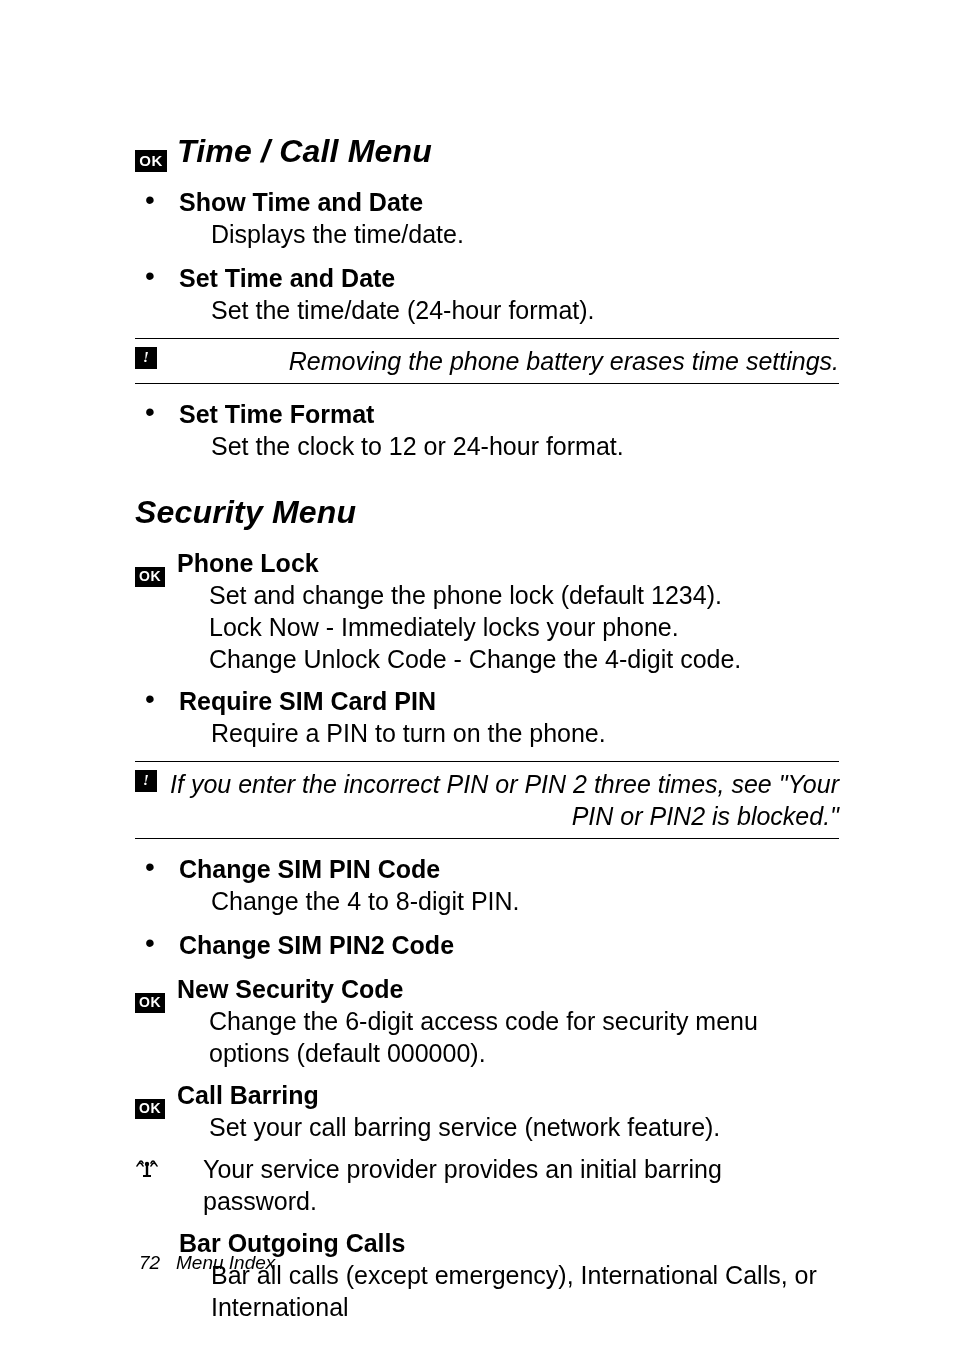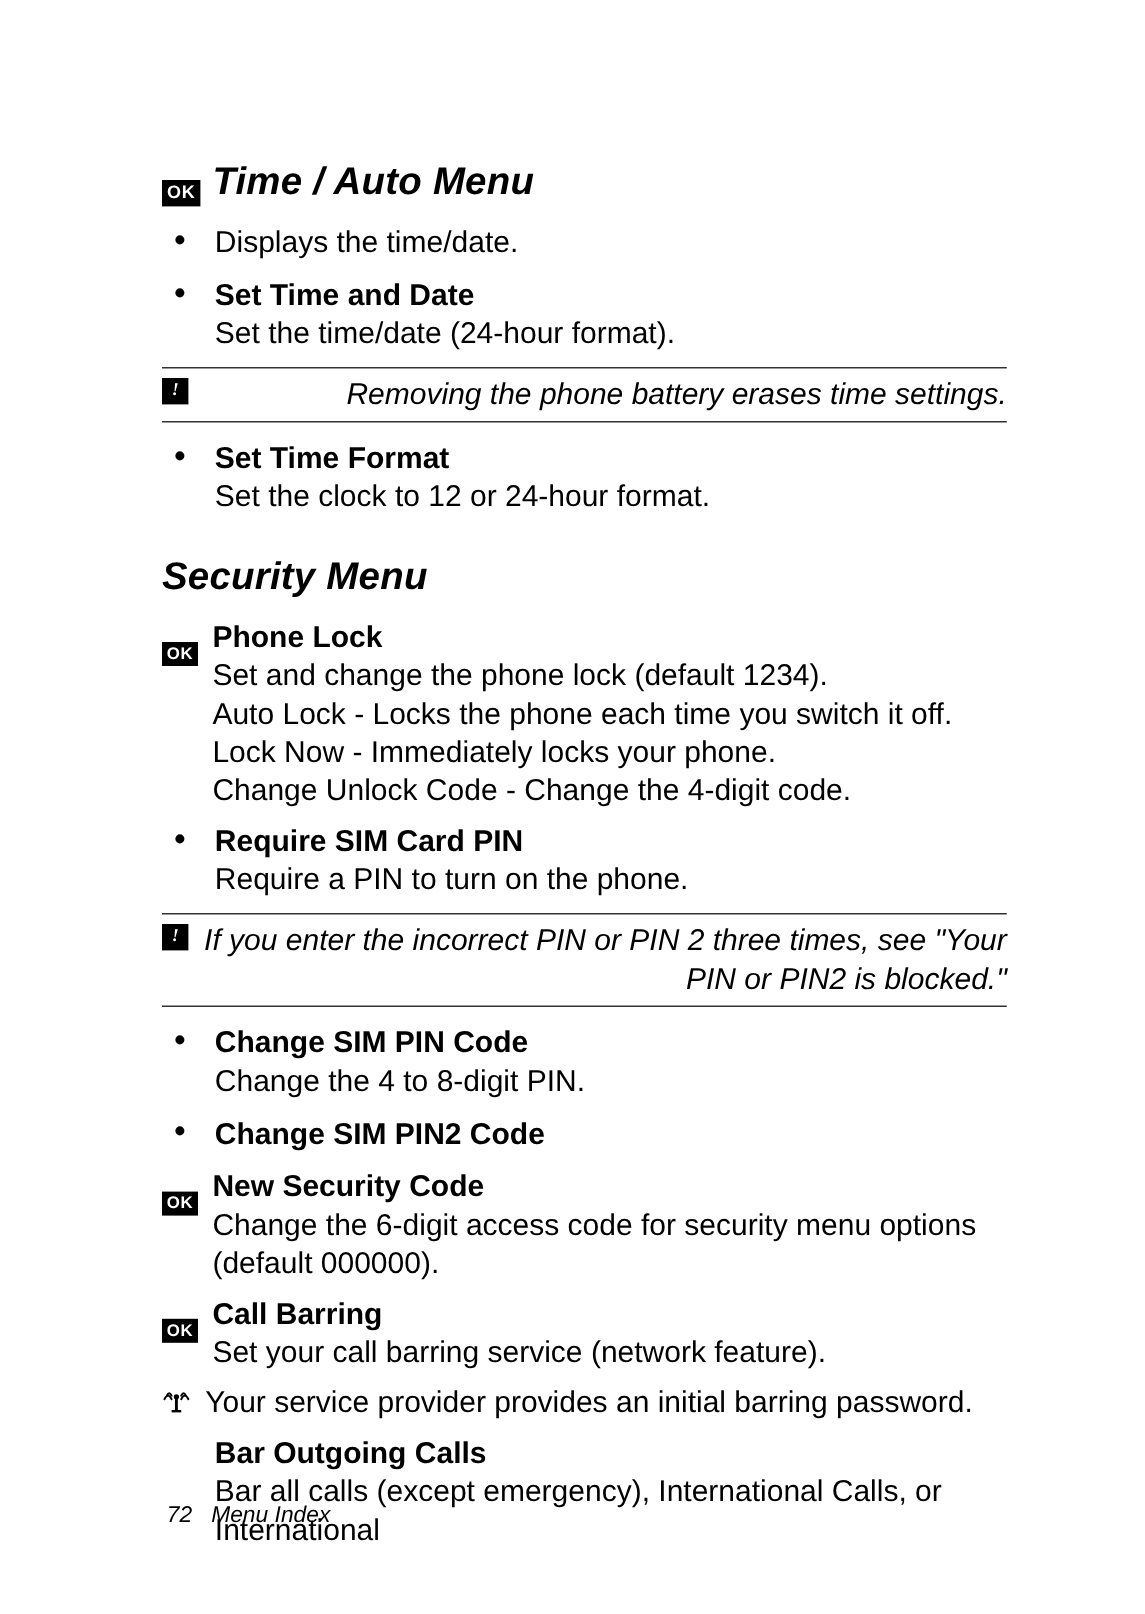--- a/index.html
+++ b/index.html
@@ -34,21 +34,21 @@
   .bullet-list > li::before {
     content: "•";
     position: absolute;
     left: 10px;
     top: 0;
     font-size: 28px;
     line-height: 1;
   }
 
   .item-title { font-weight: 700; }
-  .item-desc { font-weight: 400; }
+  .item-desc { font-weight: 400; margin-left: 32px; }
   .inline-bold { font-weight: 400; }
 
   .note-block {
     border-top: 1px solid #000;
     border-bottom: 1px solid #000;
     padding: 6px 0 6px 0;
     margin: 6px 0 14px 0;
     display: flex;
     align-items: flex-start;
     gap: 12px;
@@ -117,25 +117,26 @@
     font-style: italic;
     font-size: 19px;
   }
   .spacer-md { height: 18px; }
 </style>
 </head>
 <body>
 
 <div class="h-section">
   <span class="icon-ok">OK</span>
-  <span>Time / Auto Menu</span>
-</div>
-
-<ul class="bullet-list">
-  <li>
+  <span>Time / Call Menu</span>
+</div>
+
+<ul class="bullet-list">
+  <li>
+    <div class="item-title">Show Time and Date</div>
     <div class="item-desc">Displays the time/date.</div>
   </li>
   <li>
     <div class="item-title">Set Time and Date</div>
     <div class="item-desc">Set the time/date (24-hour format).</div>
   </li>
 </ul>
 
 <div class="note-block">
   <span class="icon-alert">!</span>
@@ -154,23 +155,20 @@
 <div class="h-section no-icon">
   <span>Security Menu</span>
 </div>
 
 <div class="feature-row">
   <span class="icon-ok small">OK</span>
   <div class="feature-body">
     <div class="item-title">Phone Lock</div>
     <div class="item-desc">
       <span>Set and change the phone lock (default </span><span class="inline-bold">1234</span><span>).</span>
-    </div>
-    <div class="item-desc sub-line">
-      <span class="inline-bold">Auto Lock</span><span> - Locks the phone each time you switch it off.</span>
     </div>
     <div class="item-desc sub-line">
       <span class="inline-bold">Lock Now</span><span> -  Immediately locks your phone.</span>
     </div>
     <div class="item-desc sub-line">
       <span class="inline-bold">Change Unlock Code</span><span> - Change the 4-digit code.</span>
     </div>
   </div>
 </div>
 

